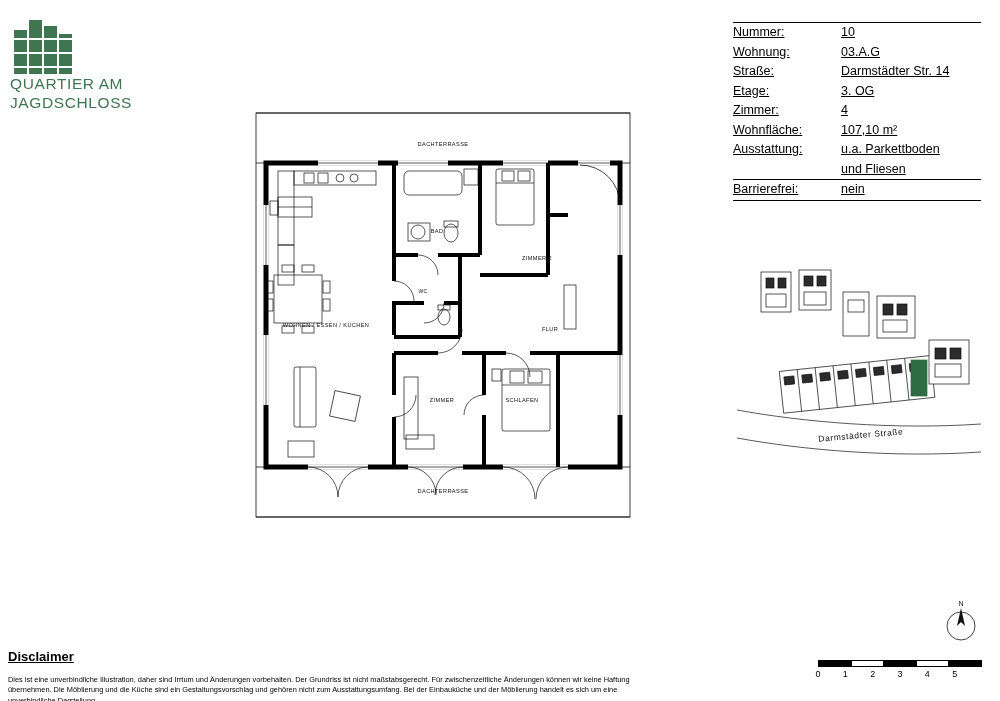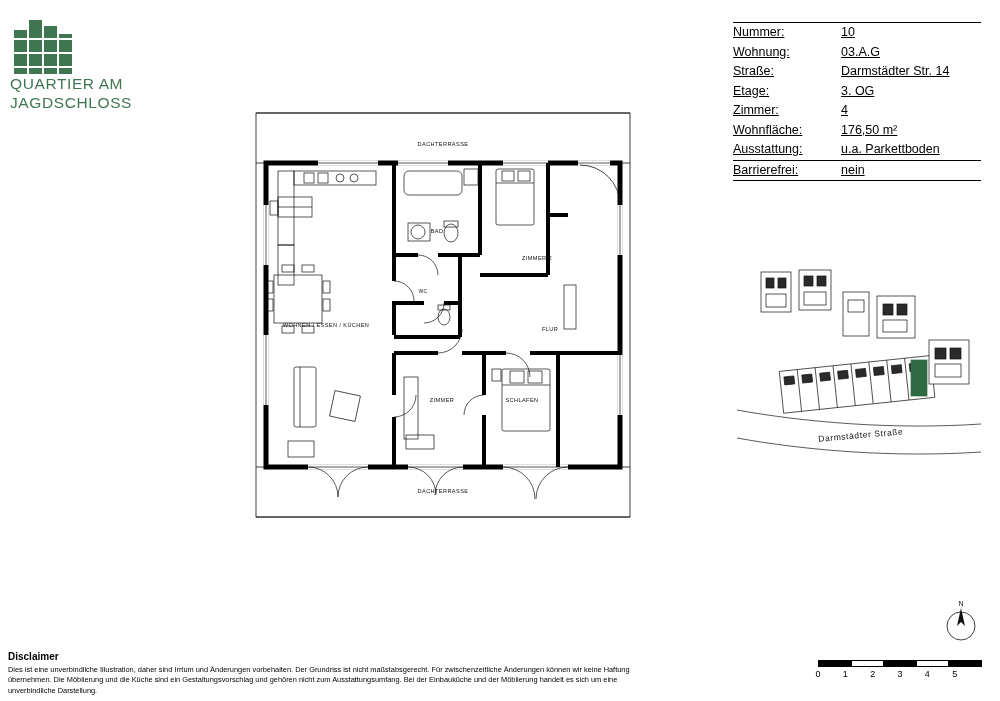--- a/index.html
+++ b/index.html
@@ -116,21 +116,21 @@
 
   
   #disclaimer {
     position: absolute;
     left: 8px;
     top: 652px;
     width: 640px;
     font-size: 7.4px;
     line-height: 10.5px;
   }
-  #disclaimer .title { font-weight: bold; font-size: 10px; margin-bottom: 2px; }
+  #disclaimer .title { font-weight: bold; font-size: 13px; margin-bottom: 12px; text-decoration: underline; }
 
   
   #floorplan {
     position: absolute;
     left: 248px;
     top: 105px;
     width: 390px;
     height: 430px;
   }
   #floorplan svg { display: block; }
@@ -175,25 +175,29 @@
       <tr>
         <td class="key">Etage:</td>
         <td class="val">3. OG</td>
       </tr>
       <tr>
         <td class="key">Zimmer:</td>
         <td class="val">4</td>
       </tr>
       <tr>
         <td class="key">Wohnfläche:</td>
-        <td class="val">176,50 m²</td>
+        <td class="val">107,10 m²</td>
       </tr>
       <tr>
         <td class="key">Ausstattung:</td>
         <td class="val">u.a. Parkettboden</td>
+      </tr>
+      <tr>
+        <td class="key"></td>
+        <td class="val">und Fliesen</td>
       </tr>
     </tbody>
   </table>
   <div class="rule"></div>
   <table>
     <tbody>
       <tr>
         <td class="key">Barrierefrei:</td>
         <td class="val">nein</td>
       </tr>

